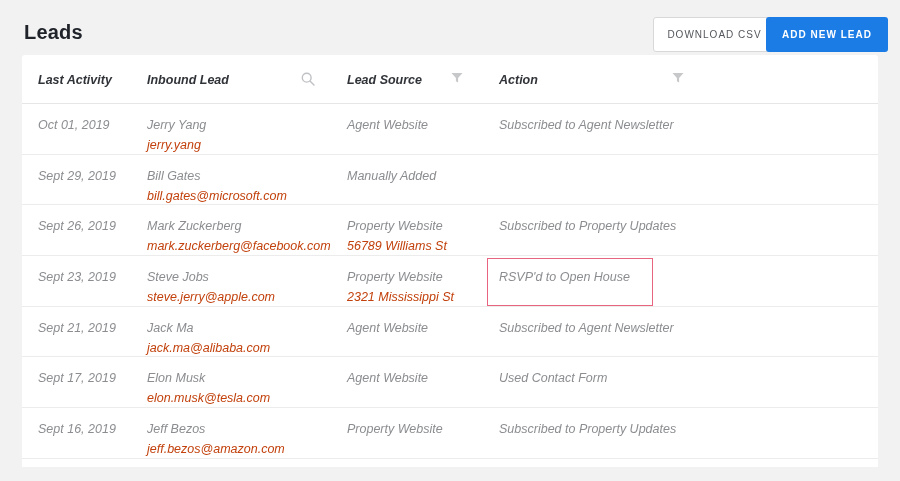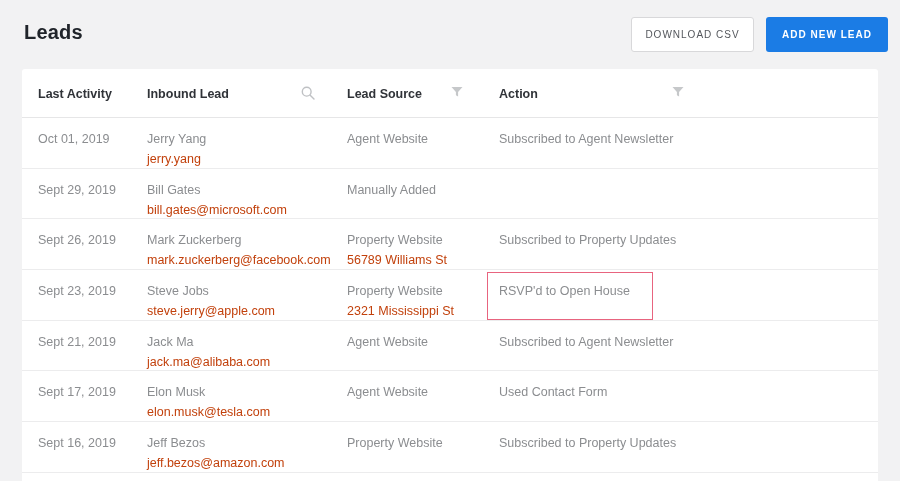--- a/index.html
+++ b/index.html
@@ -18,36 +18,37 @@
     letter-spacing: 0.2px;
   }
   .btn {
     position: absolute; top: 17px; height: 35px;
     display: flex; align-items: center; justify-content: center;
     font-size: 10px; letter-spacing: 1px; text-transform: uppercase;
     border-radius: 3px; cursor: pointer; border: none;
     font-family: "Liberation Sans", sans-serif;
   }
   .btn-secondary {
-    left: 631px; width: 123px;
+    left: 653px; width: 123px;
     background: #ffffff; color: #54575c;
     border: 1px solid #d8d8da;
   }
   .btn-primary {
     left: 766px; width: 122px;
     color: #ffffff; font-weight: bold;
   }
 
   
   .card {
-    position: absolute; left: 22px; top: 69px;
+    position: absolute; left: 22px; top: 55px;
     width: 856px; height: 412px;
     background: #ffffff;
     border-radius: 3px 3px 0 0;
     overflow: hidden;
+    font-style: italic;
   }
   .tr {
     display: grid;
     grid-template-columns: 109px 200px 152px 1fr;
     padding-left: 16px;
     border-bottom: 1px solid #ececed;
   }
   .thead { height: 49px; border-bottom-color: #e6e6e7; }
   .row { height: 50.7px; }
   .th {

